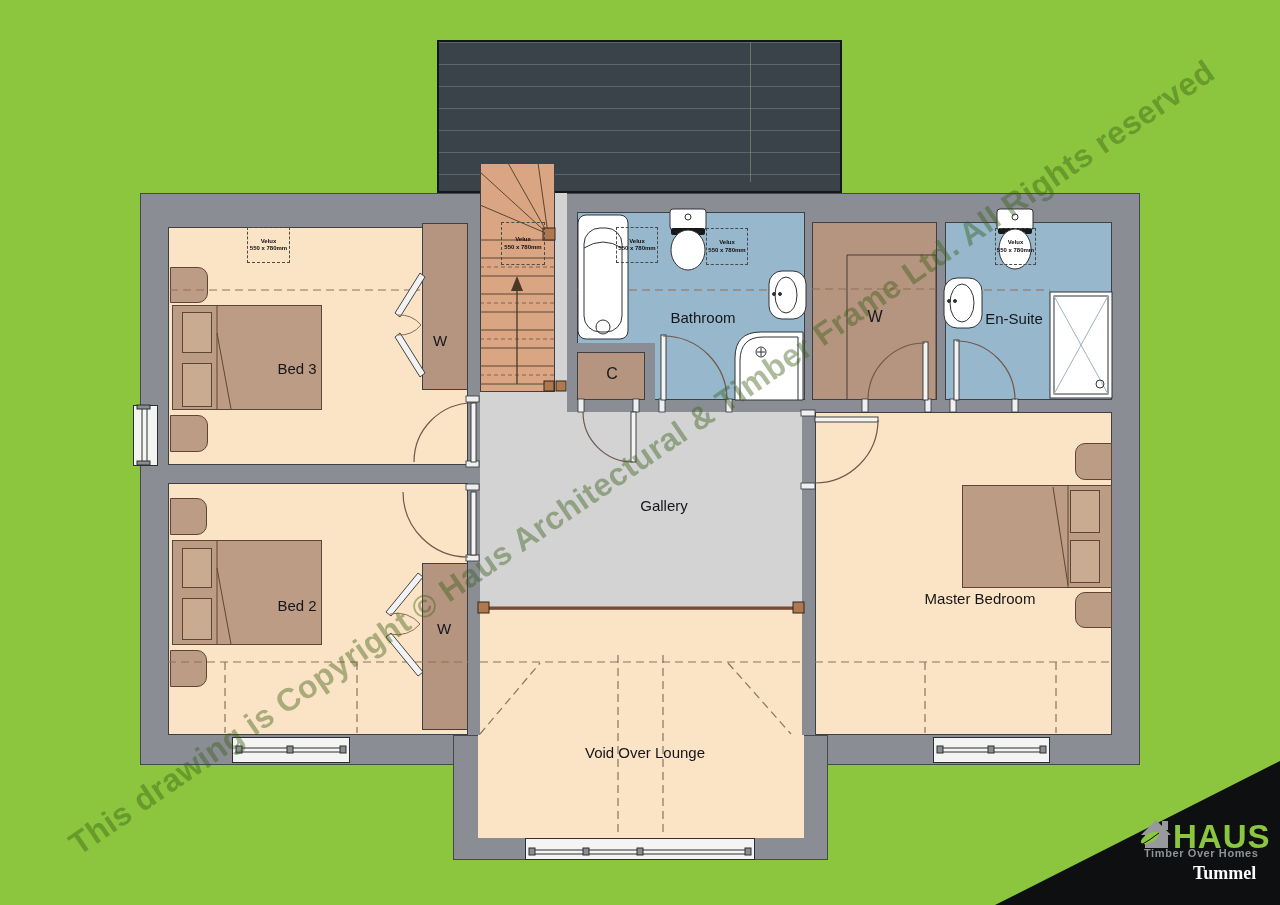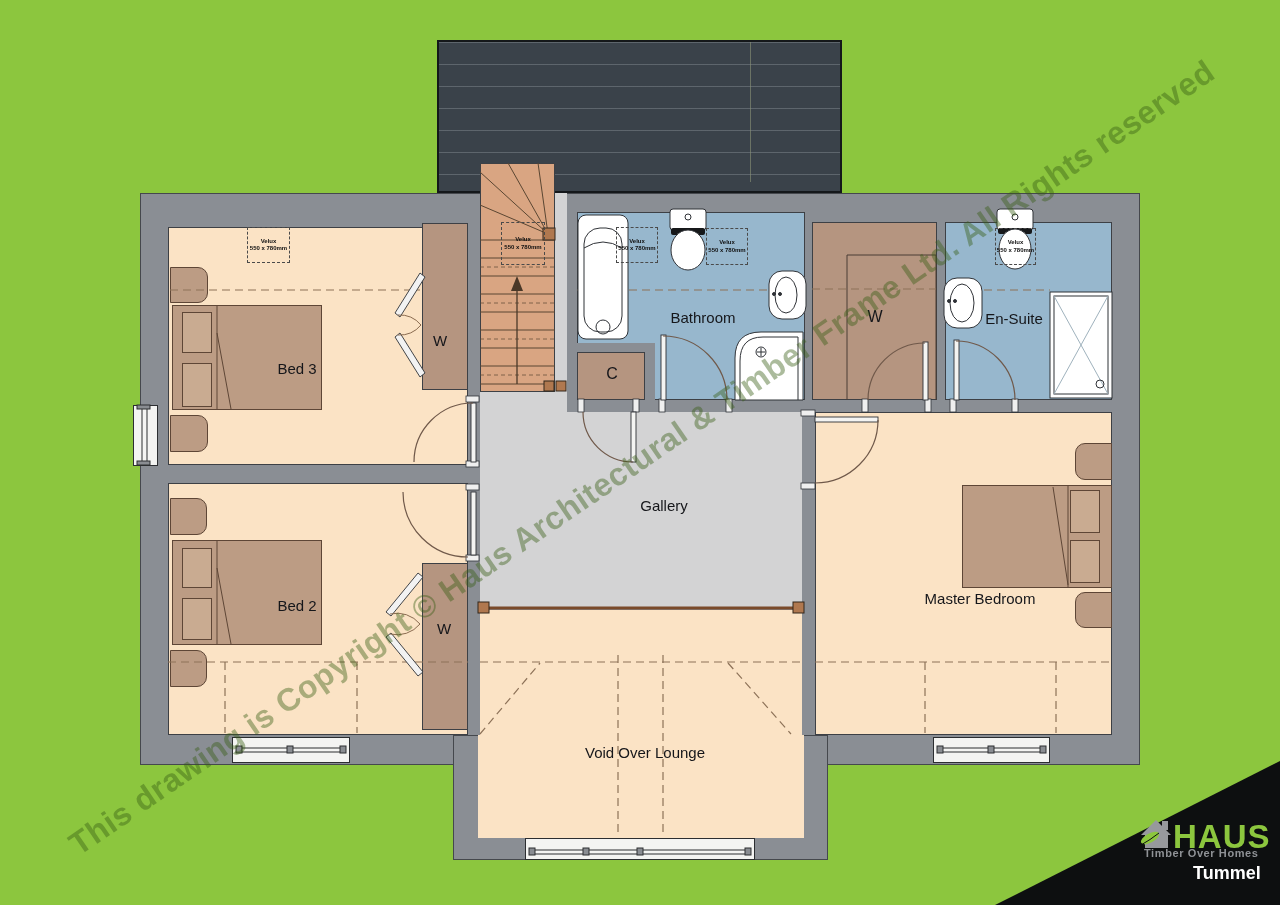--- a/index.html
+++ b/index.html
@@ -295,15 +295,15 @@
     <g>
       <rect x="1162" y="821" width="6" height="9" fill="#97999D"></rect>
       <polygon points="1141,835 1156,820 1171,835" fill="#97999D"></polygon>
       <rect x="1145" y="835" width="23" height="13" fill="#97999D"></rect>
       <ellipse cx="1150" cy="838" rx="10" ry="4.5" fill="#8CC63E" transform="rotate(-28 1150 838)"></ellipse>
       <path d="M1141,845 Q1150,840 1159,833" stroke="#0d0f10" stroke-width="1" fill="none"></path>
     </g>
   </svg>
   <div class="logo-txt" style="left:1173px;top:818px;font-size:33px;font-weight:bold;color:#8CC63E;letter-spacing:1px;">HAUS</div>
   <div class="logo-txt" style="left:1144px;top:847px;font-size:11px;font-weight:bold;color:#8f9296;letter-spacing:0.6px;">Timber Over Homes</div>
-  <div class="logo-txt" style="left:1193px;top:863px;font-size:18px;font-weight:bold;color:#ffffff;">Tummel</div>
+  <div class="logo-txt" style="left:1193px;top:863px;font-size:18px;font-weight:bold;color:#ffffff;font-family:Liberation Serif, serif;">Tummel</div>
 
 </div>
 
 </body></html>

